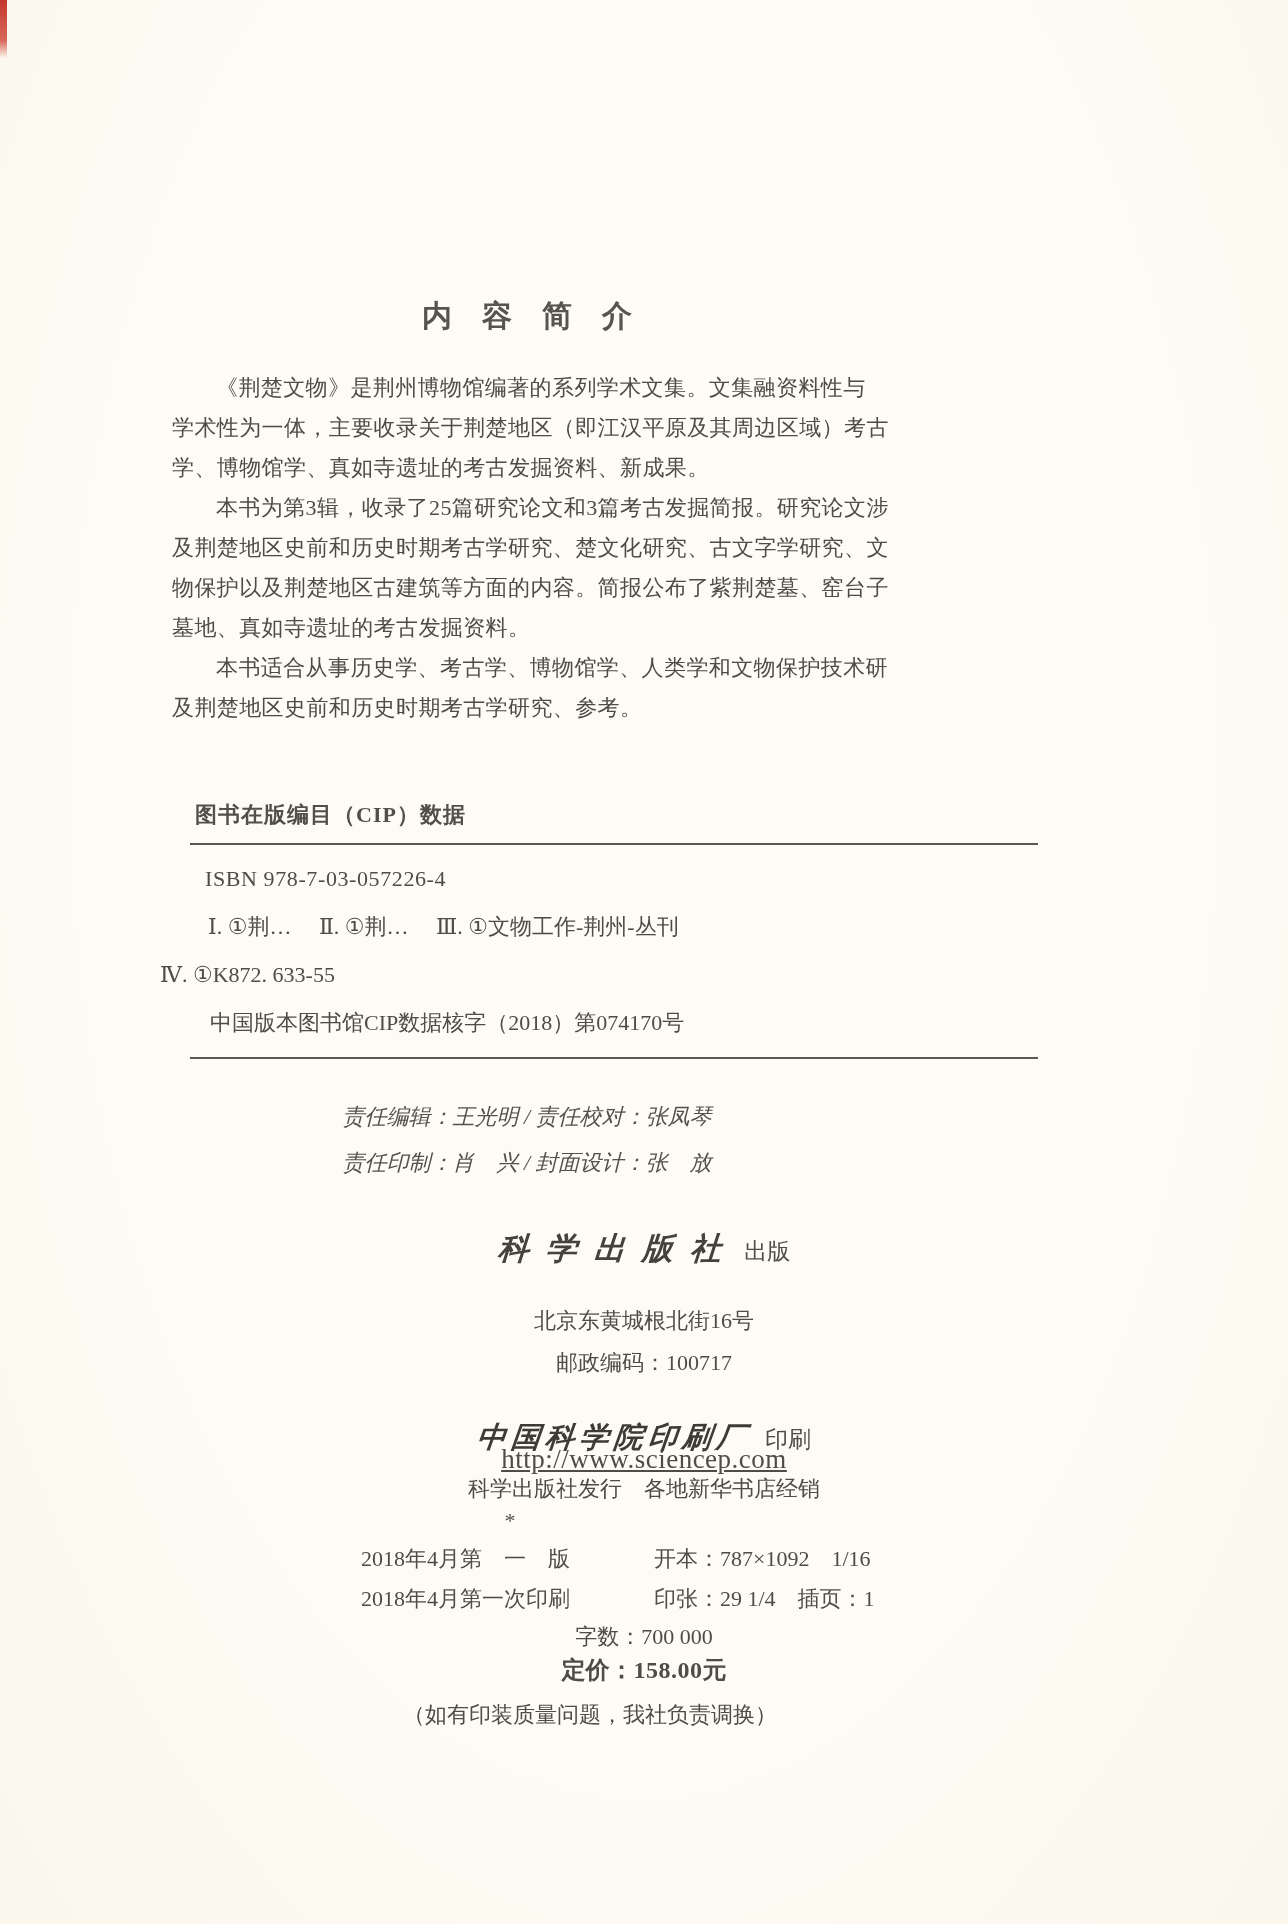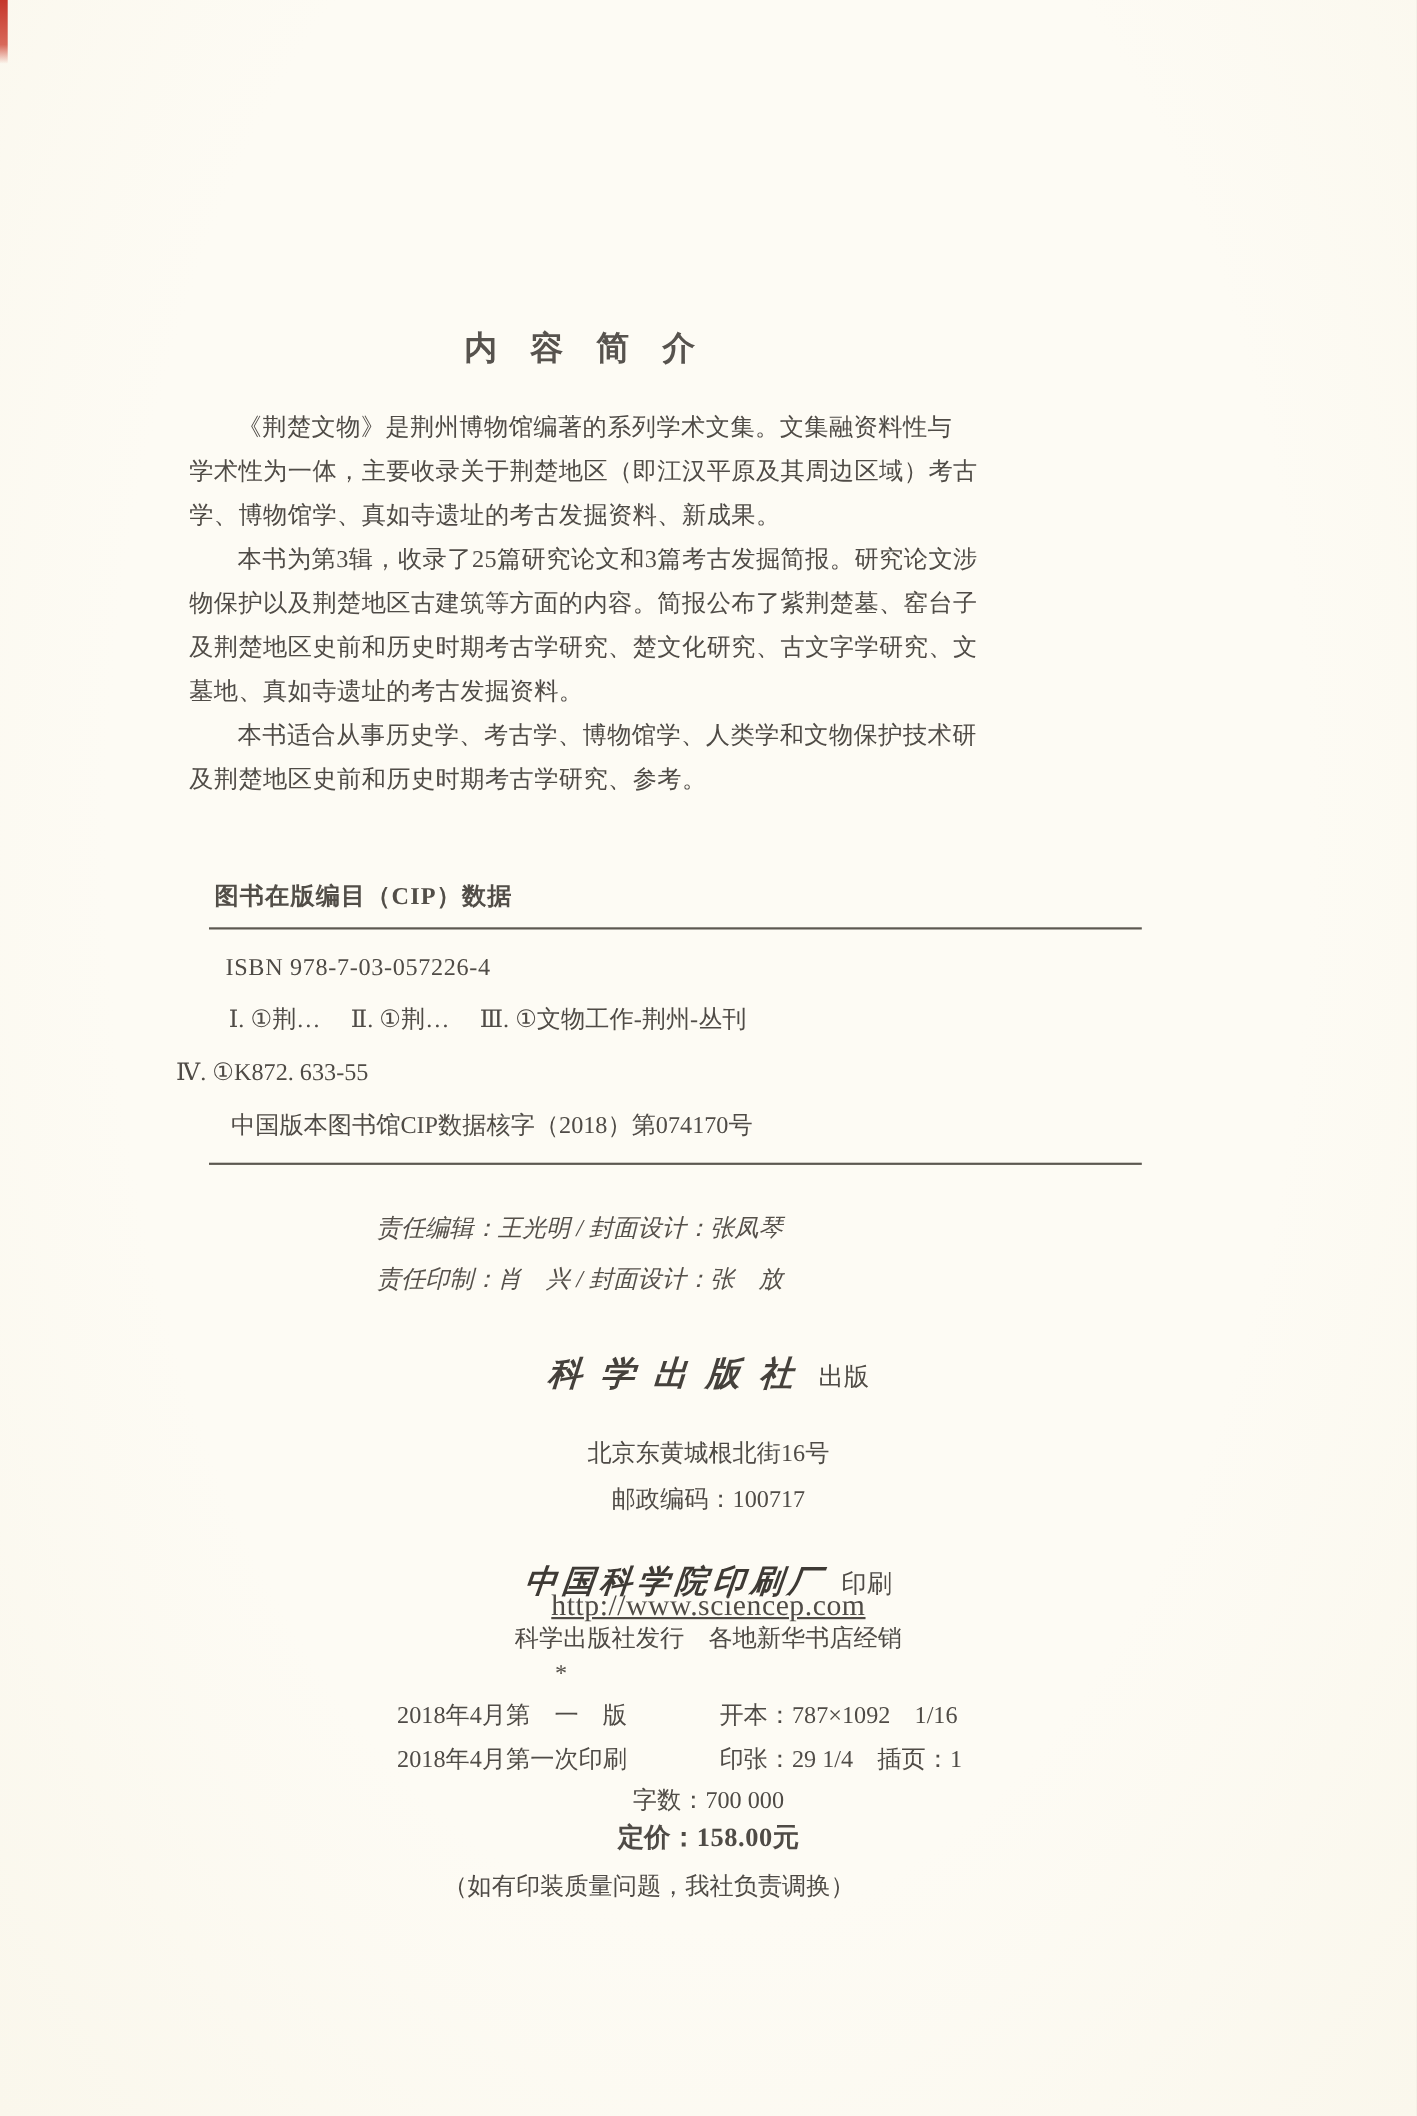--- a/index.html
+++ b/index.html
@@ -136,39 +136,39 @@
 
   <div class="edge-artifact"></div>
 
   <div class="intro-title">内　容　简　介</div>
 
   <div class="intro-paragraphs">
     <div class="intro-line indent">《荆楚文物》是荆州博物馆编著的系列学术文集。文集融资料性与</div>
     <div class="intro-line">学术性为一体，主要收录关于荆楚地区（即江汉平原及其周边区域）考古</div>
     <div class="intro-line">学、博物馆学、真如寺遗址的考古发掘资料、新成果。</div>
     <div class="intro-line indent">本书为第3辑，收录了25篇研究论文和3篇考古发掘简报。研究论文涉</div>
+    <div class="intro-line">及荆楚地区史前和历史时期考古学研究、楚文化研究、古文字学研究、文</div>
     <div class="intro-line">物保护以及荆楚地区古建筑等方面的内容。简报公布了紫荆楚墓、窑台子</div>
-    <div class="intro-line">及荆楚地区史前和历史时期考古学研究、楚文化研究、古文字学研究、文</div>
     <div class="intro-line">墓地、真如寺遗址的考古发掘资料。</div>
     <div class="intro-line indent">本书适合从事历史学、考古学、博物馆学、人类学和文物保护技术研</div>
     <div class="intro-line">及荆楚地区史前和历史时期考古学研究、参考。</div>
   </div>
 
   <div class="cip">
     <div class="cip-header">图书在版编目（CIP）数据</div>
     <div class="cip-rule top"></div>
     <div class="cip-isbn">ISBN 978-7-03-057226-4</div>
     <div class="cip-class">Ⅰ. ①荆…　 Ⅱ. ①荆…　 Ⅲ. ①文物工作-荆州-丛刊</div>
     <div class="cip-class2">Ⅳ. ①K872. 633-55</div>
     <div class="cip-record">中国版本图书馆CIP数据核字（2018）第074170号</div>
     <div class="cip-rule bottom"></div>
   </div>
 
   <div class="credits">
-    <div>责任编辑：王光明 / 封面设计：张凤琴</div>
+    <div>责任编辑：王光明 / 责任校对：张凤琴</div>
     <div>责任印制：肖　兴 / 封面设计：张　放</div>
   </div>
 
   <div class="pub-line publisher-line">
     <span class="publisher-name">科学出版社</span>
     <span class="publisher-role">出版</span>
   </div>
   <div class="pub-line addr-line1">北京东黄城根北街16号</div>
   <div class="pub-line addr-line2">邮政编码：100717</div>
   <div class="pub-line url-line">http://www.sciencep.com</div>

